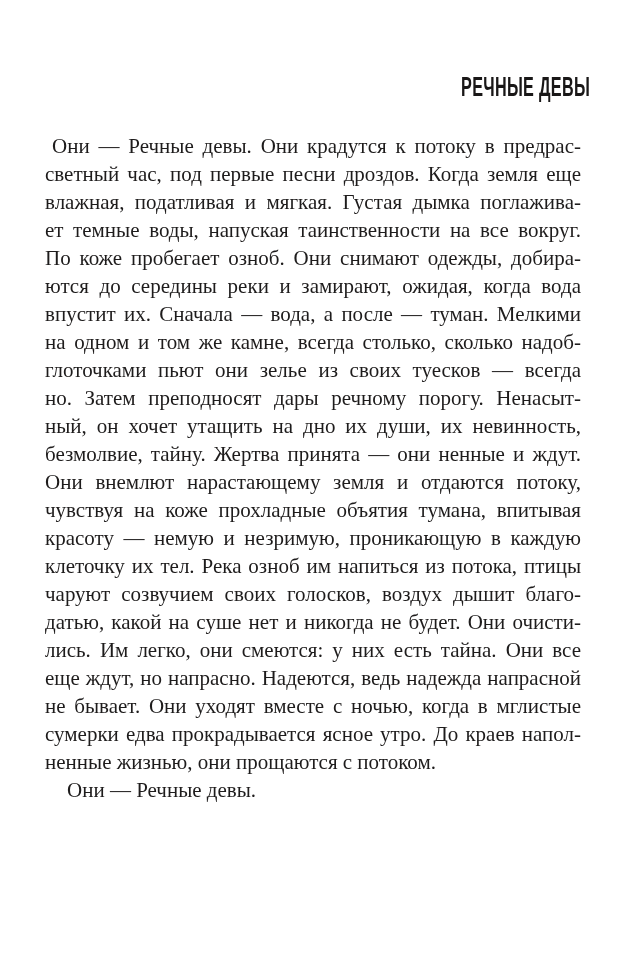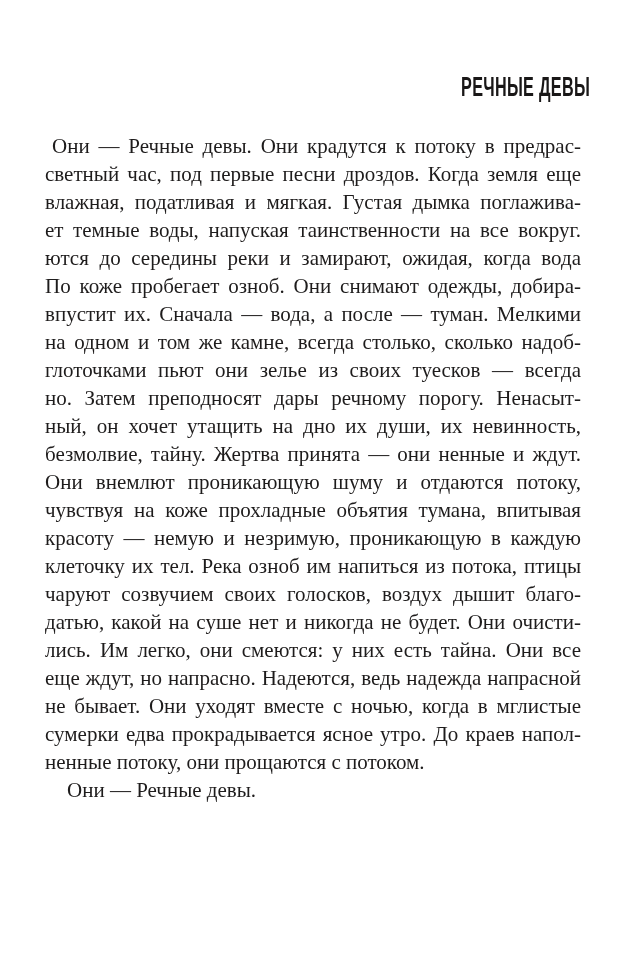--- a/index.html
+++ b/index.html
@@ -62,34 +62,34 @@
 
 <div class="page">
   <div class="running-header">
     <span class="header-text">РЕЧНЫЕ ДЕВЫ</span>
   </div>
   <div class="text-block" id="text-block">
       <div class="line" style="text-indent: 7px;">Они — Речные девы. Они крадутся к потоку в предрас-</div>
       <div class="line">светный час, под первые песни дроздов. Когда земля еще</div>
       <div class="line">влажная, податливая и мягкая. Густая дымка поглажива-</div>
       <div class="line">ет темные воды, напуская таинственности на все вокруг.</div>
+      <div class="line">По коже пробегает озноб. Они снимают одежды, добира-</div>
       <div class="line">ются до середины реки и замирают, ожидая, когда вода</div>
-      <div class="line">По коже пробегает озноб. Они снимают одежды, добира-</div>
       <div class="line">впустит их. Сначала — вода, а после — туман. Мелкими</div>
       <div class="line">на одном и том же камне, всегда столько, сколько надоб-</div>
       <div class="line">глоточками пьют они зелье из своих туесков — всегда</div>
       <div class="line">но. Затем преподносят дары речному порогу. Ненасыт-</div>
       <div class="line">ный, он хочет утащить на дно их души, их невинность,</div>
       <div class="line">безмолвие, тайну. Жертва принята — они ненные и ждут.</div>
-      <div class="line">Они внемлют проникающую шуму и отдаются потоку,</div>
+      <div class="line">Они внемлют нарастающему земля и отдаются потоку,</div>
       <div class="line">чувствуя на коже прохладные объятия тумана, впитывая</div>
       <div class="line">красоту — немую и незримую, проникающую в каждую</div>
       <div class="line">клеточку их тел. Река озноб им напиться из потока, птицы</div>
       <div class="line">чаруют созвучием своих голосков, воздух дышит благо-</div>
       <div class="line">датью, какой на суше нет и никогда не будет. Они очисти-</div>
       <div class="line">лись. Им легко, они смеются: у них есть тайна. Они все</div>
       <div class="line">еще ждут, но напрасно. Надеются, ведь надежда напрасной</div>
       <div class="line">не бывает. Они уходят вместе с ночью, когда в мглистые</div>
       <div class="line">сумерки едва прокрадывается ясное утро. До краев напол-</div>
-      <div class="line last">ненные потоку, они прощаются с потоком.</div>
+      <div class="line last">ненные жизнью, они прощаются с потоком.</div>
       <div class="line last" style="text-indent: 22px;">Они — Речные девы.</div>
     </div>
 </div>
 
 </body></html>

